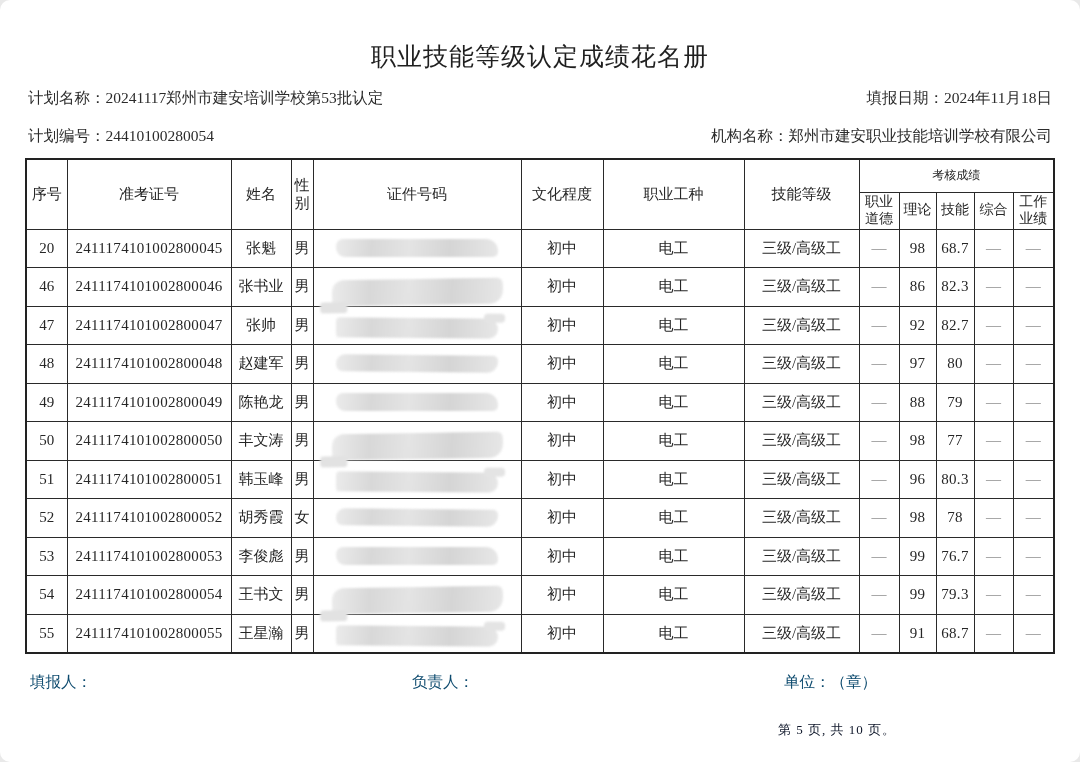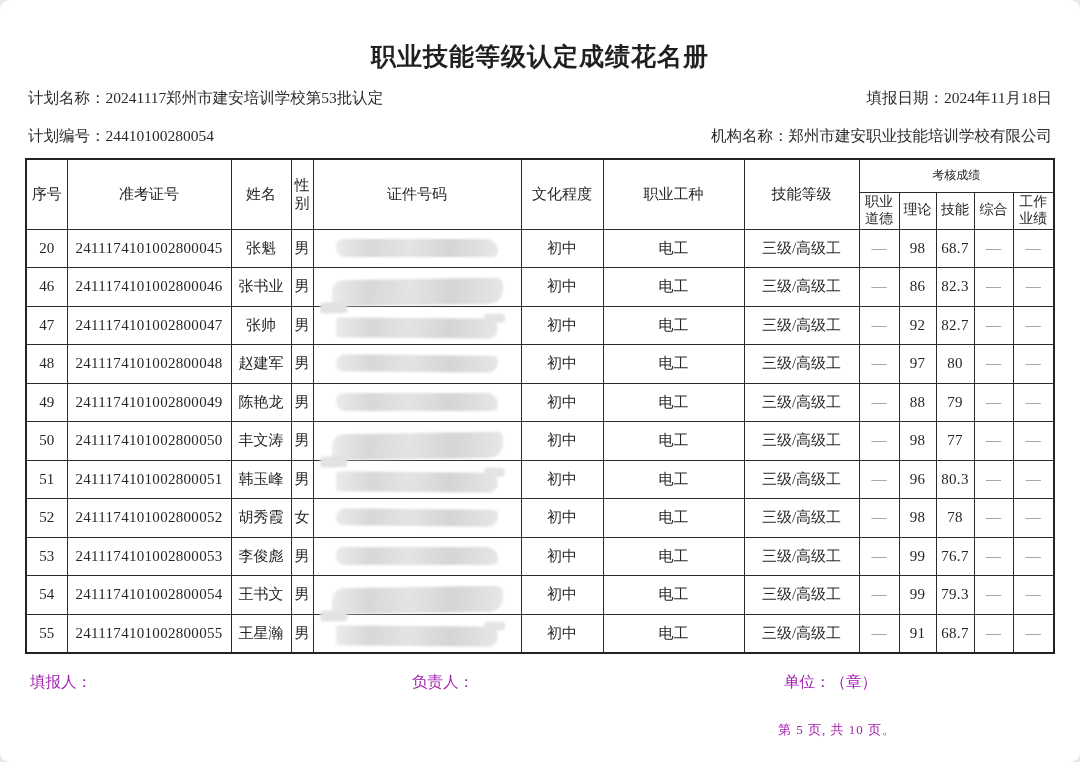--- a/index.html
+++ b/index.html
@@ -15,21 +15,21 @@
     height: 762px;
     background: #ffffff;
     border-radius: 10px;
     overflow: hidden;
   }
   .doc-title {
     position: absolute;
     top: 40px; left: 0; width: 100%;
     text-align: center;
     font-family: "Liberation Sans", "DejaVu Sans", sans-serif;
-    font-weight: bold;
+    font-weight: normal;
     font-size: 25px;
     letter-spacing: 1px;
     color: #1f1f1f;
   }
   .meta-row {
     position: absolute;
     left: 28px; right: 28px;
     display: flex;
     justify-content: space-between;
     font-size: 15.5px;
@@ -78,31 +78,31 @@
   tbody tr.r1 .blob { height: 26px; width: 84%; transform: translateY(5px) rotate(-0.9deg); border-radius: 12px 6px 14px 5px; }
   tbody tr.r1 .blob::after { content:""; position:absolute; left:-7%; bottom:-7px; width:16%; height:11px; background:#e2e2e2; border-radius:3px; }
   tbody tr.r2 .blob { height: 20px; transform: translateY(3px) rotate(0.5deg); border-radius: 5px 15px 13px 5px; }
   tbody tr.r2 .blob::after { content:""; position:absolute; right:-4%; top:-5px; width:13%; height:9px; background:#e4e4e4; border-radius:4px; }
   tbody tr.r3 .blob { height: 17px; transform: rotate(0.6deg); border-radius: 9px 5px 11px 7px; }
 
   .sign-row span {
     position: absolute;
     top: 672px;
     font-size: 15.5px;
-    color: #a21caf;
+    color: #0c4a6e;
     white-space: nowrap;
   }
   .sign-filler  { left: 30px;  }
   .sign-manager { left: 412px; }
   .sign-unit    { left: 784px; }
   .page-num {
     position: absolute;
     left: 778px; top: 721px;
     font-size: 13px;
-    color: #a21caf;
+    color: #0f172a;
     letter-spacing: 1px;
     white-space: nowrap;
   }
 </style>
 </head>
 <body>
 
 <div class="page">
 
   <div class="doc-title">职业技能等级认定成绩花名册</div>

